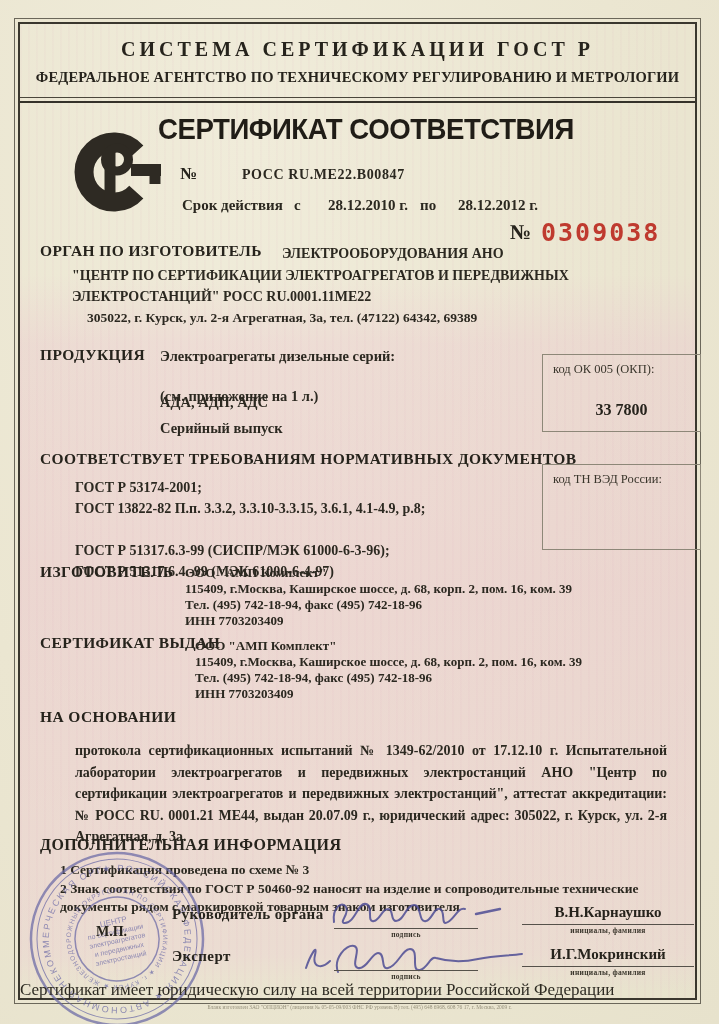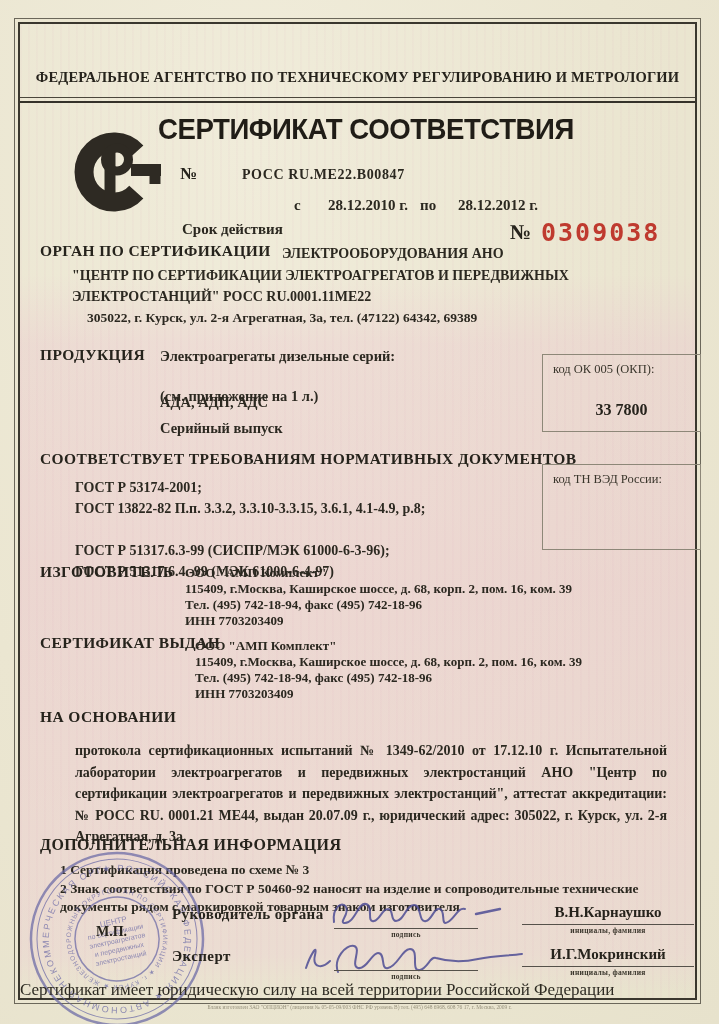--- a/index.html
+++ b/index.html
@@ -41,50 +41,51 @@
         transform:scale(0.68);transform-origin:center top;white-space:nowrap;}
   .para{font-weight:bold;font-size:14px;line-height:21.5px;color:#2b2820;text-align:justify;}
 </style>
 </head>
 <body>
 
 <div class="page">
   <div class="frame">
     <div class="tint"></div>
 
+    <div class="hdr1">СИСТЕМА СЕРТИФИКАЦИИ ГОСТ Р</div>
     <div class="hdr2">ФЕДЕРАЛЬНОЕ АГЕНТСТВО ПО ТЕХНИЧЕСКОМУ РЕГУЛИРОВАНИЮ И МЕТРОЛОГИИ</div>
     <div class="hdr-rule"></div>
 
     <div class="abs" style="left:48px;top:100px;width:100px;height:96px;">
       <svg width="100" height="96" viewBox="0 0 100 96">
         <g stroke="#2e2a23" fill="none">
           <path d="M68.3 27.9 A30 30 0 1 0 68.3 68.1" stroke-width="19"></path>
           <path d="M42 20 V76" stroke-width="11"></path>
           <circle cx="49" cy="35.5" r="11.5" stroke-width="9"></circle>
           <path d="M63 46 H93" stroke-width="12"></path>
           <path d="M87 46 V60" stroke-width="11"></path>
         </g>
       </svg>
     </div>
 
     <div class="doc-title">СЕРТИФИКАТ СООТВЕТСТВИЯ</div>
 
     <div class="abs lbl" style="left:160px;top:140px;font-size:17px;">№</div>
     <div class="abs val" style="left:222px;top:143px;letter-spacing:0.6px;">РОСС RU.ME22.B00847</div>
 
-    <div class="abs val" style="left:162px;top:173px;font-size:15px;margin-top:24px;">Срок действия</div>
+    <div class="abs val" style="left:162px;top:173px;font-size:15px;">Срок действия</div>
     <div class="abs val" style="left:274px;top:173px;font-size:15px;">с</div>
     <div class="abs val" style="left:308px;top:173px;font-size:15px;">28.12.2010 г.</div>
     <div class="abs val" style="left:400px;top:173px;font-size:15px;">по</div>
     <div class="abs val" style="left:438px;top:173px;font-size:15px;">28.12.2012 г.</div>
 
     <div class="abs b" style="left:490px;top:196px;font-size:21px;">№</div>
     <div class="abs redno" style="left:521px;top:194px;">0309038</div>
 
-    <div class="abs lbl" style="left:20px;top:218px;">ОРГАН ПО СЕРТИФИКАЦИИ</div>
+    <div class="abs lbl" style="left:20px;top:218px;">ОРГАН ПО ИЗГОТОВИТЕЛЬ</div>
     <div class="abs val" style="left:262px;top:222px;">ЭЛЕКТРООБОРУДОВАНИЯ АНО</div>
     <div class="abs val" style="left:52px;top:244px;">"ЦЕНТР ПО СЕРТИФИКАЦИИ ЭЛЕКТРОАГРЕГАТОВ И ПЕРЕДВИЖНЫХ</div>
     <div class="abs val" style="left:52px;top:265px;">ЭЛЕКТРОСТАНЦИЙ"   РОСС RU.0001.11МЕ22</div>
     <div class="abs small-val" style="left:52px;top:286px;font-size:13.5px;margin-left:15px;">305022, г. Курск,  ул. 2-я Агрегатная, 3а, тел. (47122) 64342, 69389</div>
 
     <div class="abs lbl" style="left:20px;top:322px;">ПРОДУКЦИЯ</div>
     <div class="abs val" style="left:140px;top:324px;font-size:14.5px;">Электроагрегаты дизельные серий:</div>
     <div class="abs val" style="left:140px;top:344px;font-size:14.5px;margin-top:26px;">АДА, АДП, АДС</div>
     <div class="abs val" style="left:140px;top:364px;font-size:14.5px;">(см. приложение на 1 л.)</div>
     <div class="abs val" style="left:140px;top:396px;font-size:14.5px;">Серийный выпуск</div>

